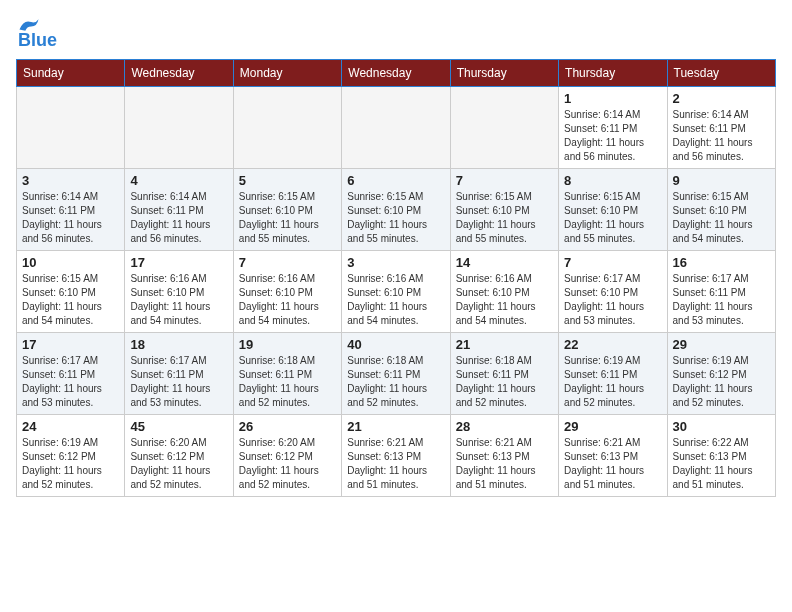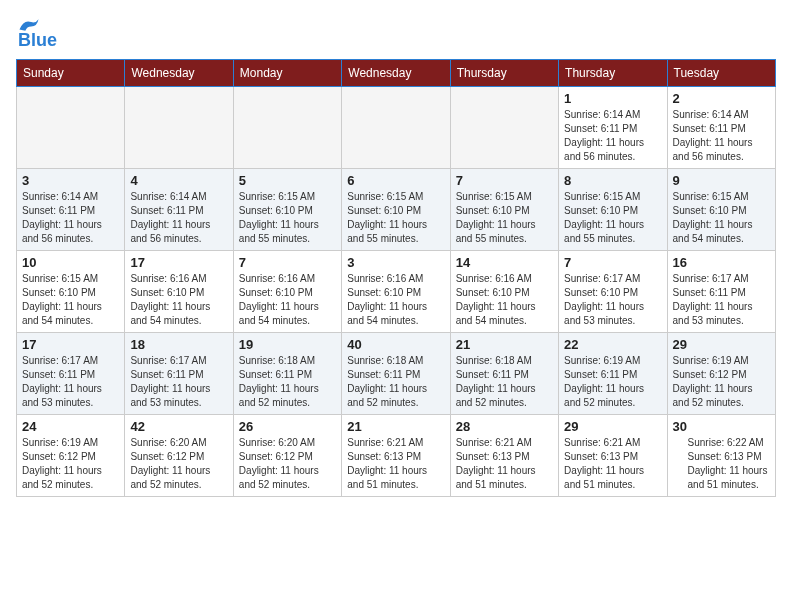--- a/index.html
+++ b/index.html
@@ -303,21 +303,21 @@
       </tr>
       <tr class="week-row">
         <td>
           <span class="day-num">24</span>
           <div class="day-info" style="white-space: pre-line;">Sunrise: 6:19 AM
 Sunset: 6:12 PM
 Daylight: 11 hours
 and 52 minutes.</div>
         </td>
         <td>
-          <span class="day-num">42</span>
+          <span class="day-num">45</span>
           <div class="day-info" style="white-space: pre-line;">Sunrise: 6:20 AM
 Sunset: 6:12 PM
 Daylight: 11 hours
 and 52 minutes.</div>
         </td>
         <td>
           <span class="day-num">26</span>
           <div class="day-info" style="white-space: pre-line;">Sunrise: 6:20 AM
 Sunset: 6:12 PM
 Daylight: 11 hours
@@ -339,20 +339,20 @@
         </td>
         <td>
           <span class="day-num">29</span>
           <div class="day-info" style="white-space: pre-line;">Sunrise: 6:21 AM
 Sunset: 6:13 PM
 Daylight: 11 hours
 and 51 minutes.</div>
         </td>
         <td>
           <span class="day-num">30</span>
-          <div class="day-info" style="white-space: pre-line; margin-left: 15px;">Sunrise: 6:22 AM
+          <div class="day-info" style="white-space: pre-line;">Sunrise: 6:22 AM
 Sunset: 6:13 PM
 Daylight: 11 hours
 and 51 minutes.</div>
         </td>
       </tr>
     </tbody>
 </table>
 
 </body></html>

